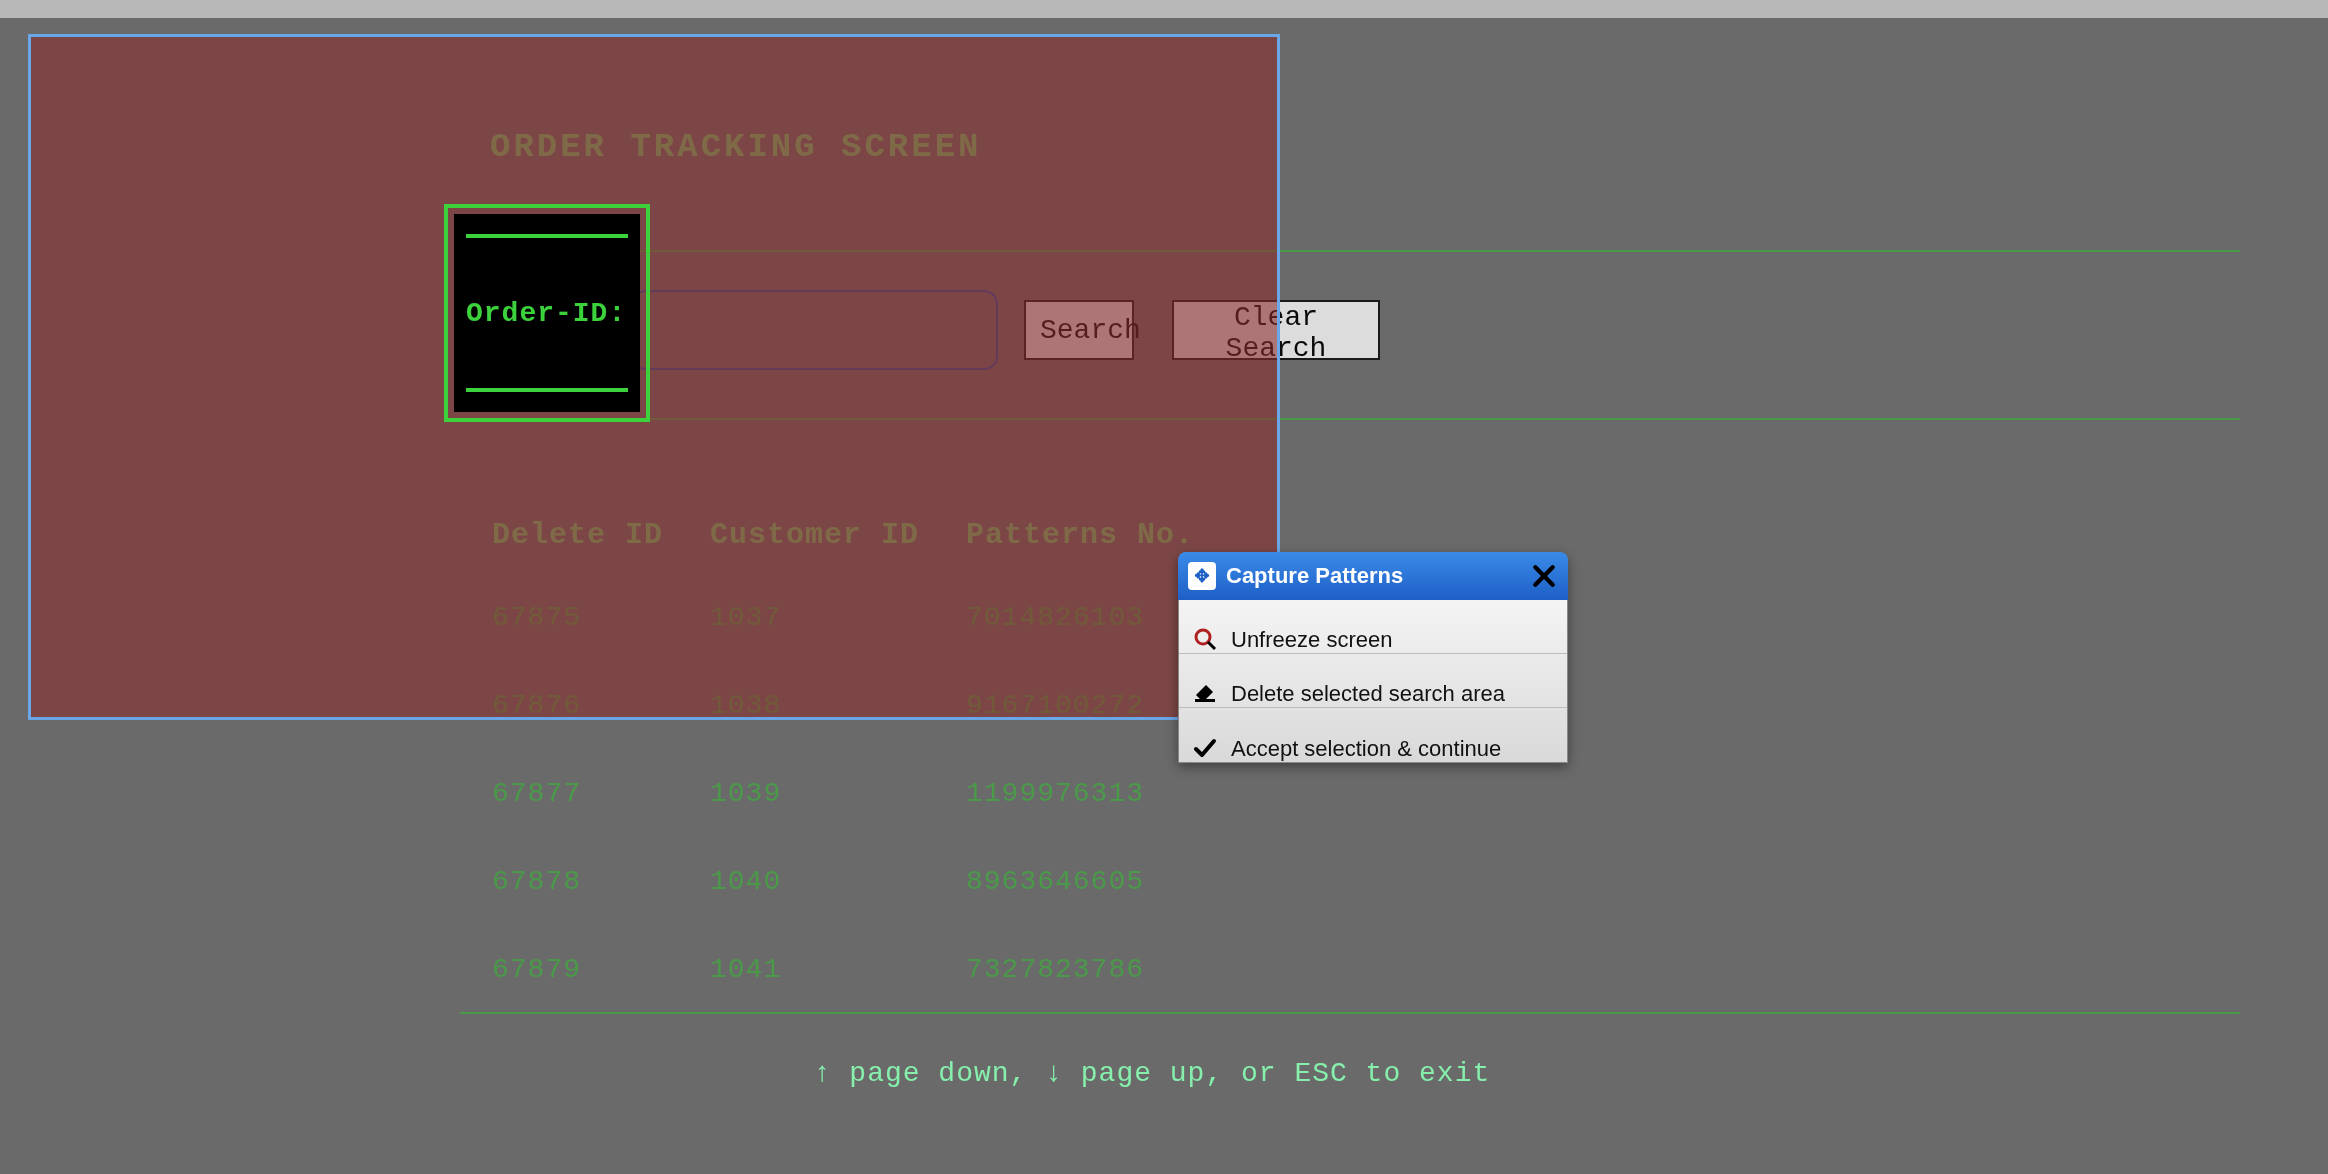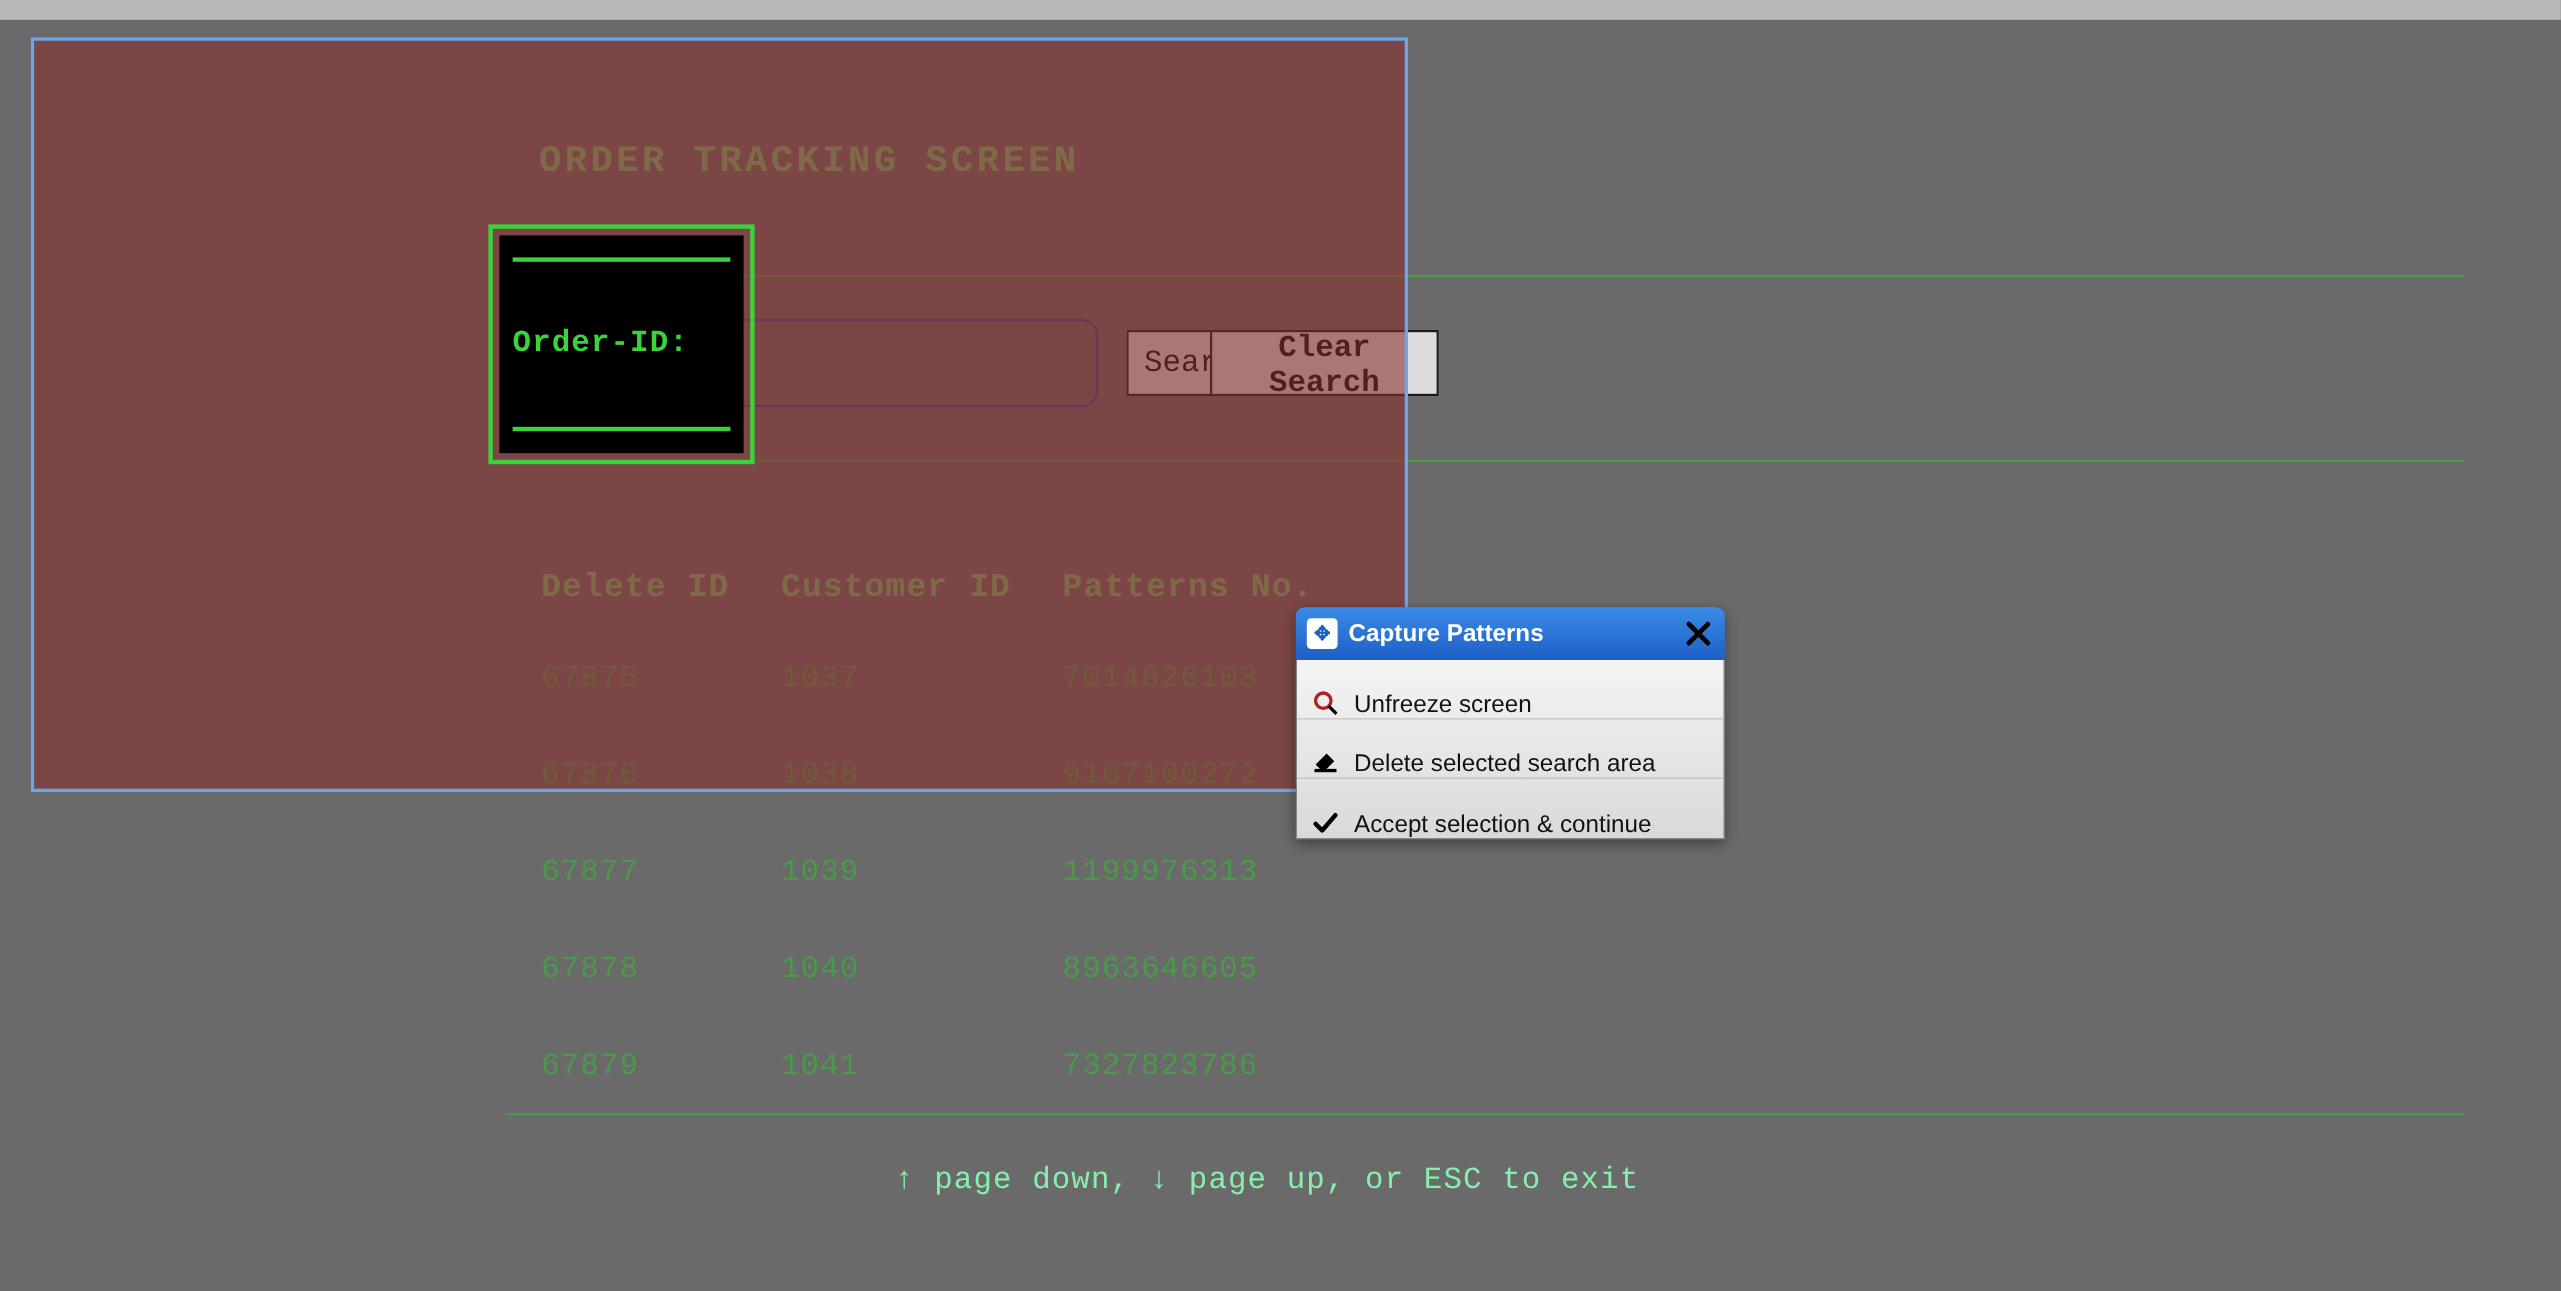--- a/index.html
+++ b/index.html
@@ -33,21 +33,21 @@
       background: rgba(140, 45, 45, 0.58);
       border: 3px solid #6aa7e8;
       z-index: 20;
       pointer-events: none;
     }
 
     
     .inner-select {
       position: absolute;
       left: 444px; top: 204px;
-      width: 242px; height: 218px;
+      width: 206px; height: 218px;
       border: 4px solid #3cd23c;
       z-index: 25;
       pointer-events: none;
     }
     .inner-select .fill {
       position: absolute;
       left: 6px; top: 6px; right: 6px; bottom: 6px;
       background: #000;
     }
     .inner-select .top-line,
@@ -109,21 +109,21 @@
       height: 60px;
       border: 2px solid #1a1a1a;
       background: #dcdcdc;
       font-family: inherit;
       font-size: 28px;
       color: #0a0a0a;
       padding: 0 14px;
       cursor: pointer;
     }
     .btn-search { left: 1024px; width: 110px; }
-    .btn-clear  { left: 1100px; width: 208px; font-weight: bold; }
+    .btn-clear  { left: 1172px; width: 208px; }
 
     .th {
       position: absolute;
       top: 500px;
       color: #6fbf6f;
       font-size: 30px;
       font-weight: bold;
       letter-spacing: 1px;
     }
     .th-order   { left: 492px; }

